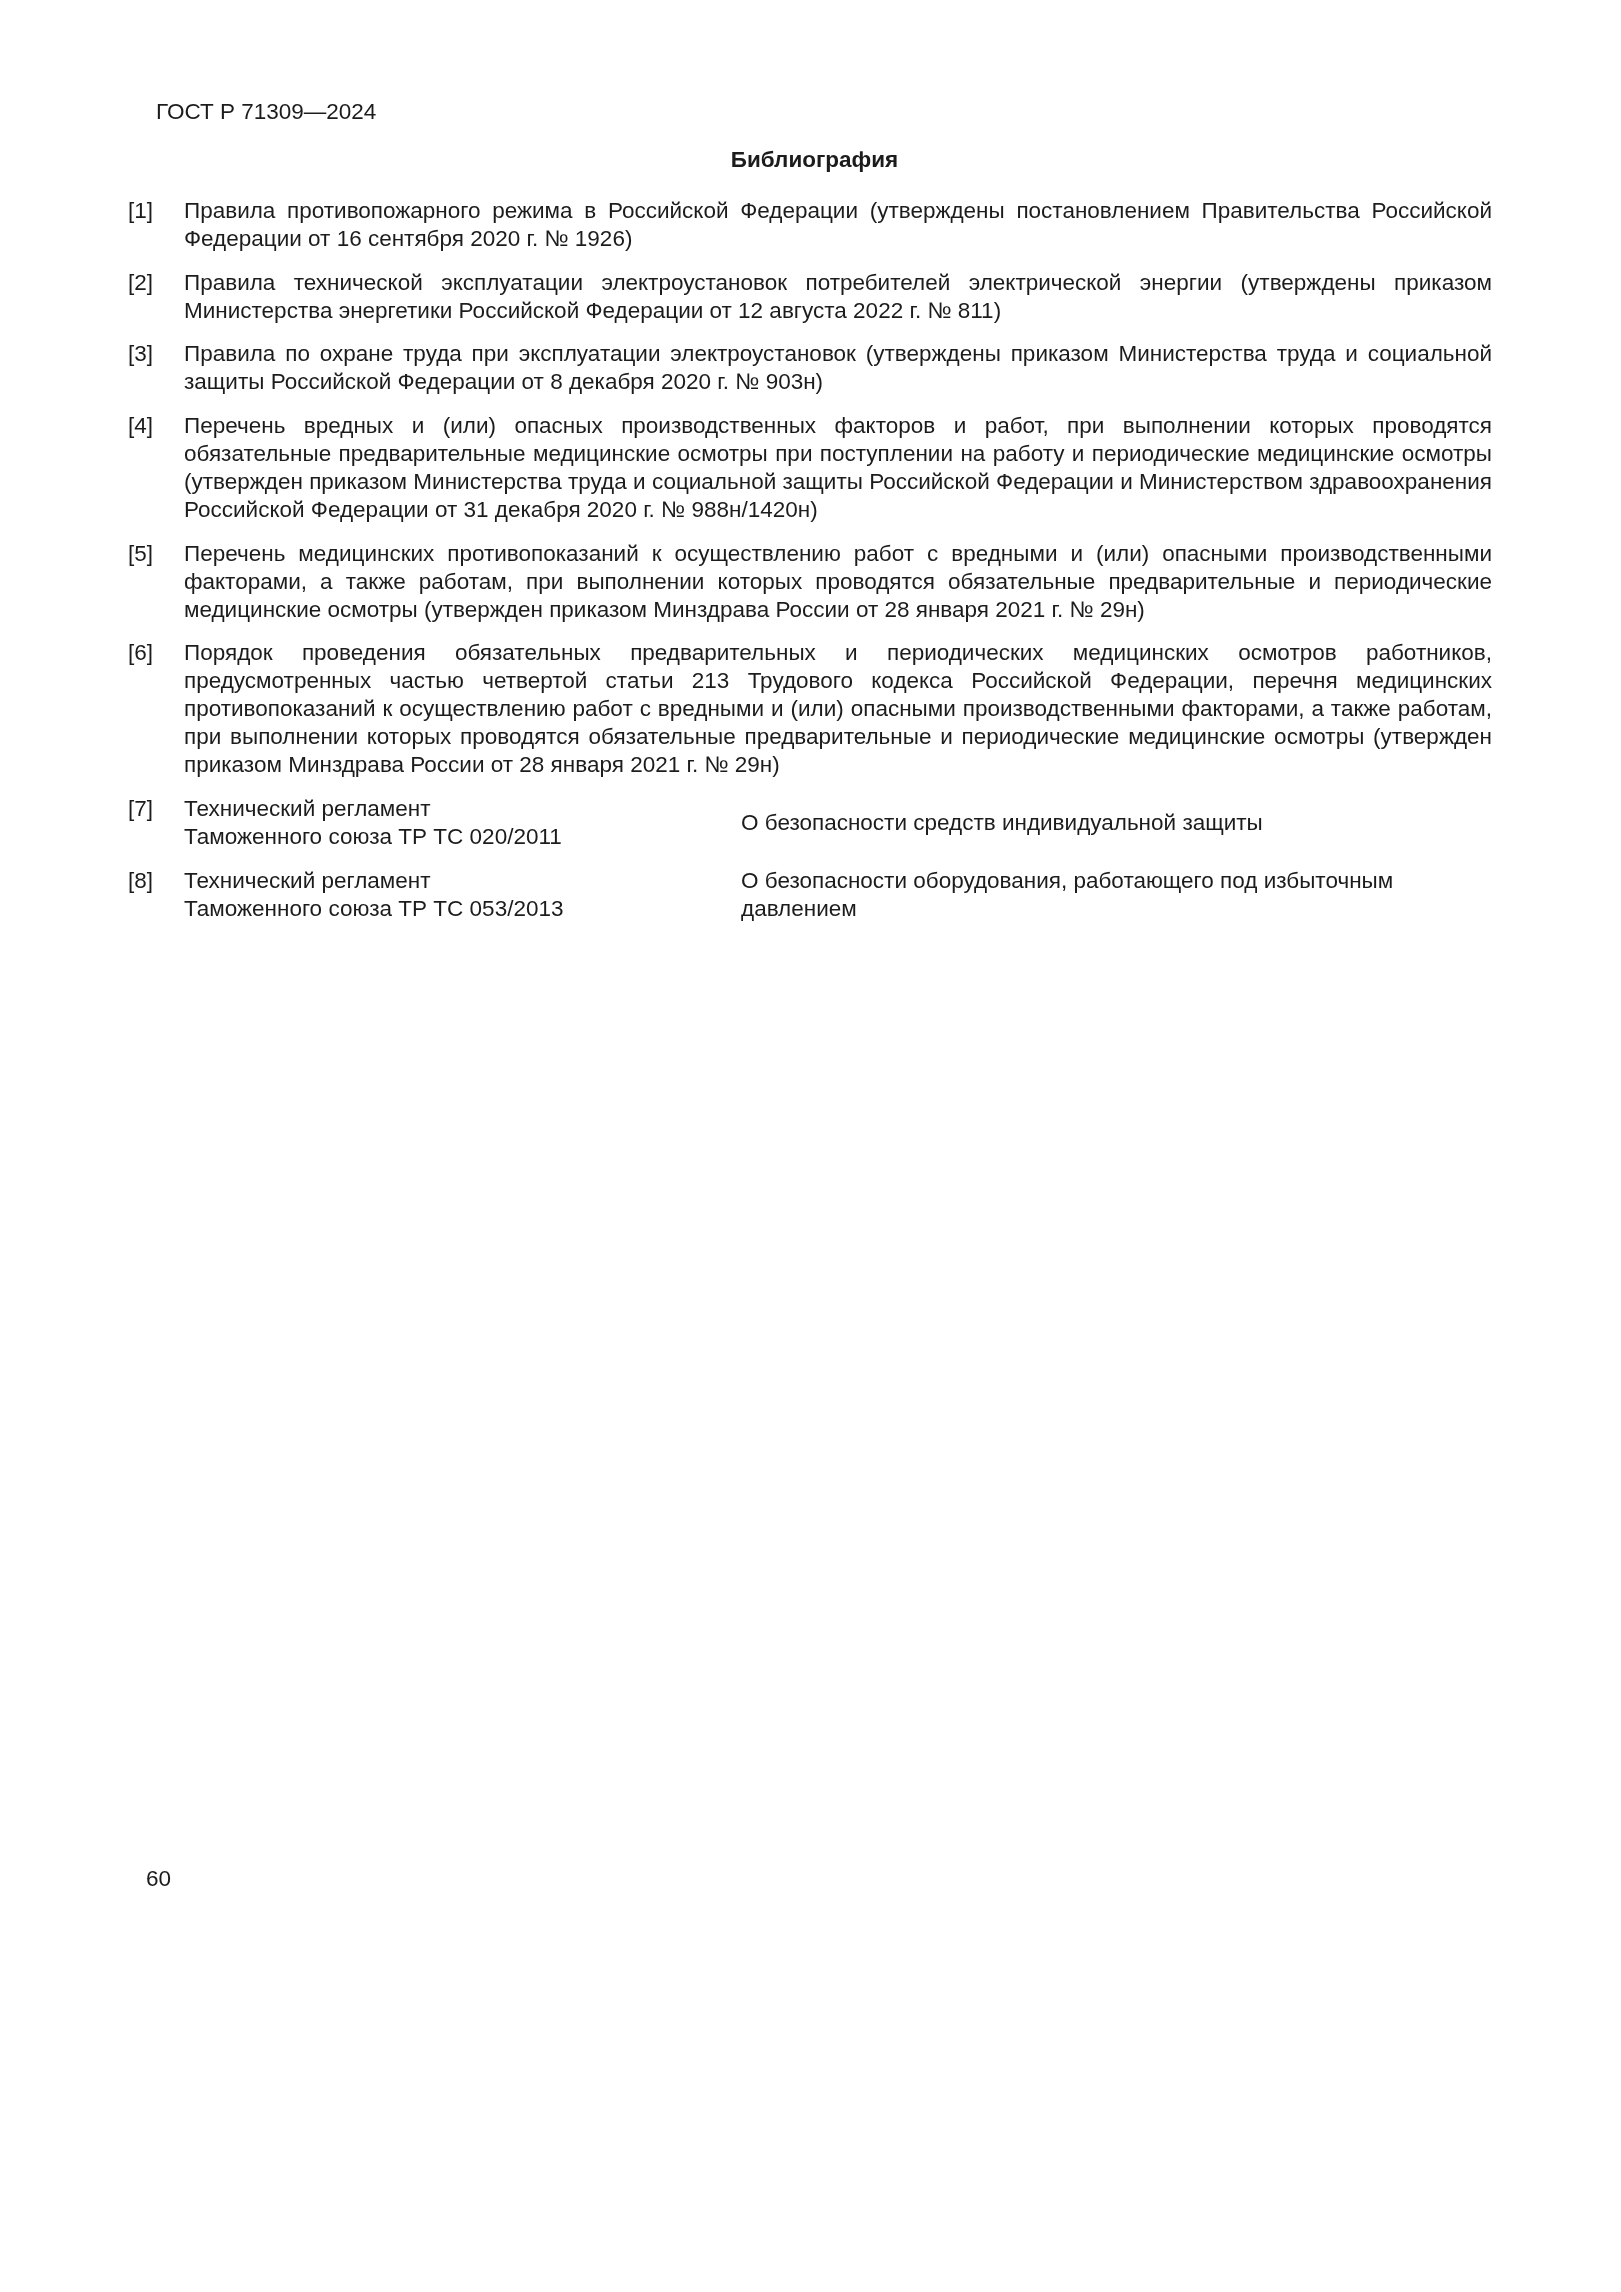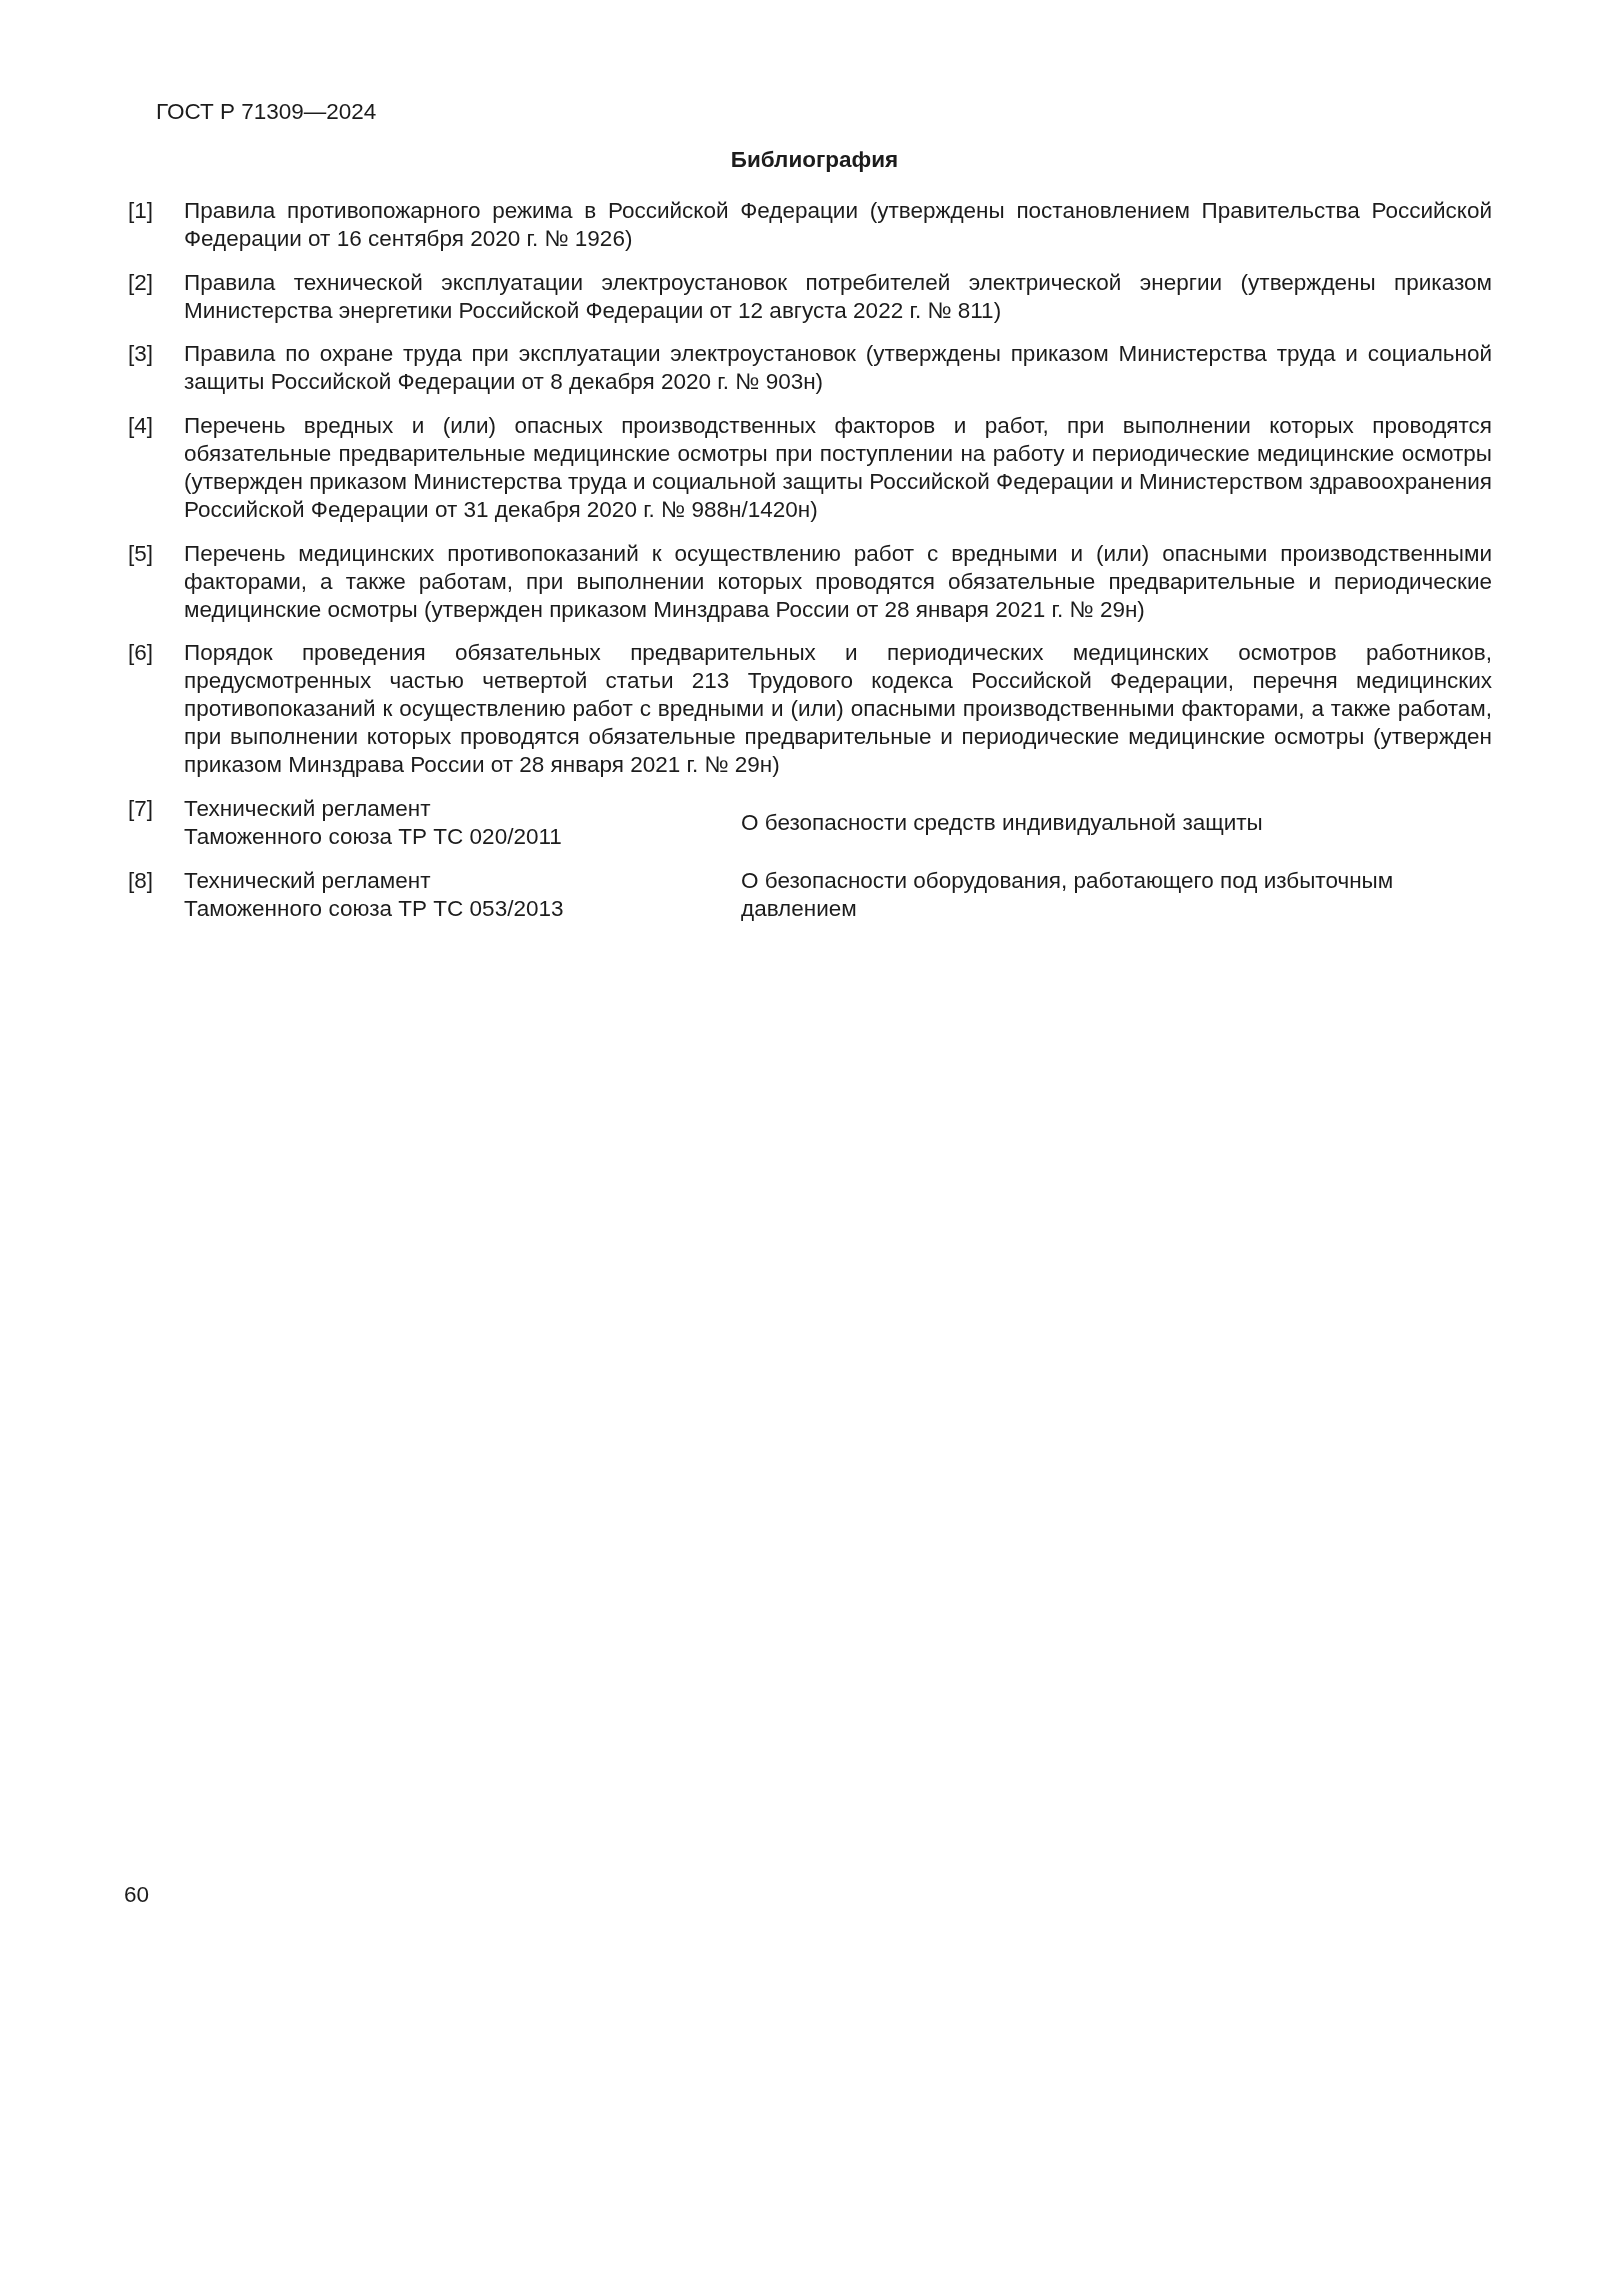--- a/index.html
+++ b/index.html
@@ -64,24 +64,23 @@
     flex: 0 0 557px;
     width: 557px;
     box-sizing: border-box;
     padding-right: 23.5px;
   }
   .entry .col-right {
     flex: 1 1 auto;
   }
   .page-number {
     position: absolute;
-    left: 124px;
+    left: 146px;
     top: 1865px;
     font-size: 22.5px;
-    margin-top: 16px;
   }
 </style>
 </head>
 <body>
 
 <div class="page">
 
   <div class="doc-header">ГОСТ Р 71309—2024</div>
 
   <div class="doc-title">Библиография</div>

